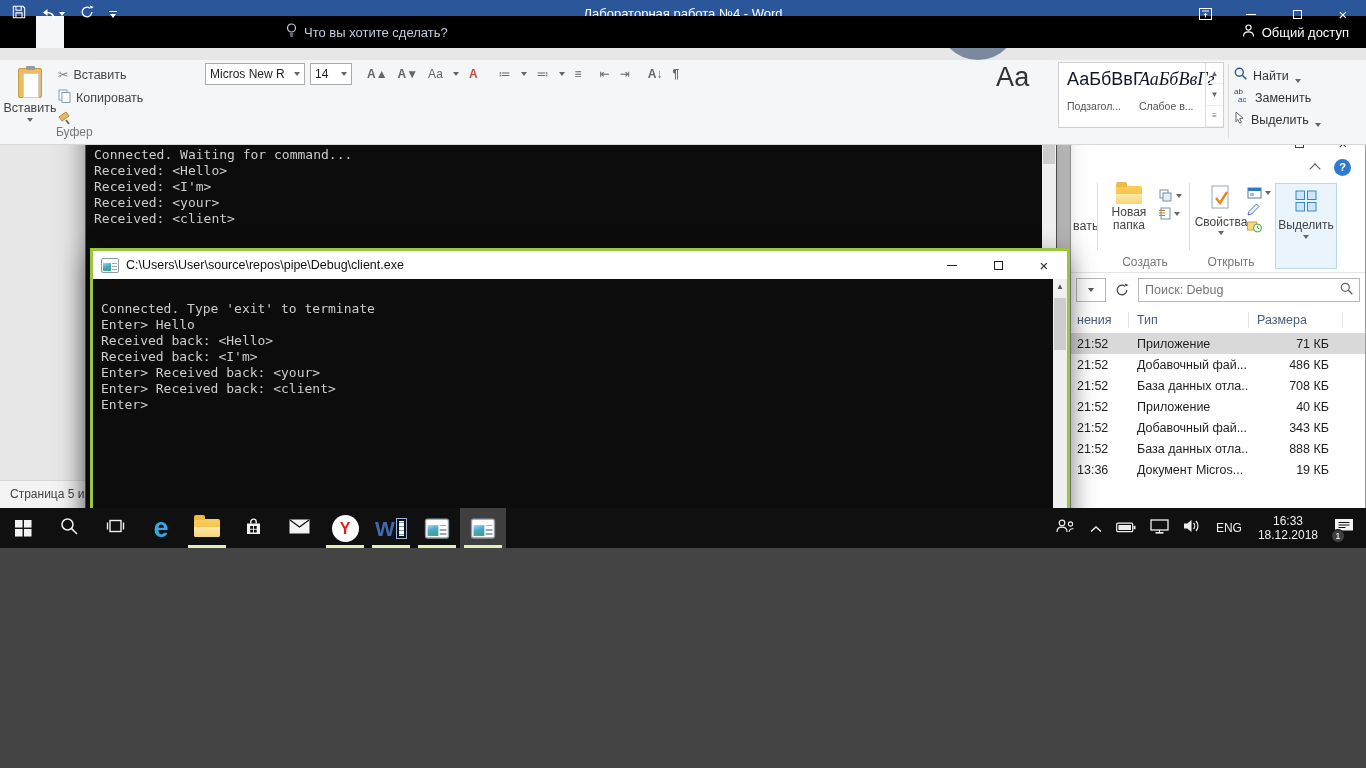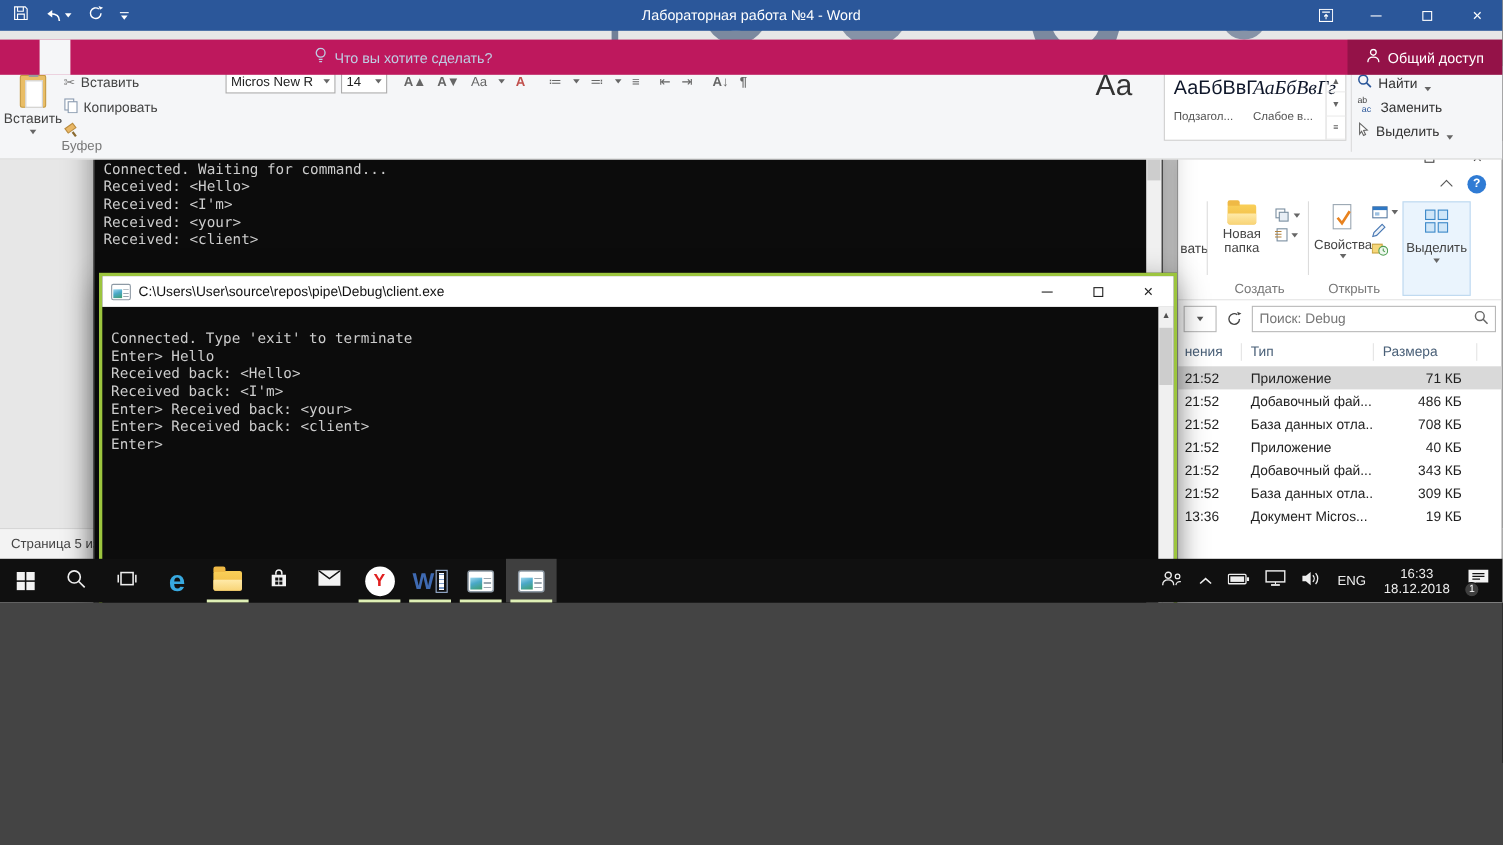--- a/index.html
+++ b/index.html
@@ -14,21 +14,21 @@
   .deco i{position:absolute;display:block;border-radius:50%;}
   .deco .bar{border-radius:1px;background:rgba(16,44,88,.55)}
   .qat{position:absolute;left:12px;top:0;height:28px;display:flex;align-items:center;gap:15px;z-index:3}
   .w-title-text{position:absolute;left:0;right:0;top:0;height:28px;line-height:28px;text-align:center;
     color:#fff;font-size:13px;z-index:2}
   .wc{position:absolute;right:0;top:0;height:28px;display:flex;z-index:3}
   .wc .btn{width:46px;height:28px;display:flex;align-items:center;justify-content:center;color:#fff}
   .g-min{width:10px;height:1px;background:currentColor;display:block}
   .g-max{width:9px;height:9px;border:1px solid currentColor;display:block}
   .g-close{font-size:15px;line-height:1}
-  .w-tabs{position:absolute;top:36px;left:0;right:0;height:32px;background:#be185d;display:flex;
+  .w-tabs{position:absolute;top:16px;left:0;right:0;height:32px;background:#000000;display:flex;
     align-items:stretch;color:#fff;z-index:2}
   .tabs-host{display:flex;padding-left:8px}
   .wtab{padding:0 14px;line-height:32px;font-size:13.5px;white-space:nowrap}
   .wtab.active{background:#f5f6f8;color:#2b579a}
   .tellme{display:flex;align-items:center;gap:7px;margin-left:26px;color:#bfcde3;font-size:13px}
   .share{position:absolute;right:0;top:0;height:32px;display:flex;align-items:center;gap:7px;
     padding:0 17px;background:rgba(0,0,0,.22);color:#fff;font-size:13px}
   .w-ribbon{position:absolute;top:60px;left:0;right:0;height:85px;background:#f5f6f8;
     border-bottom:1px solid #d8d8d8;font-size:12.5px;color:#444;z-index:1}
   .pastebtn{position:absolute;left:7px;top:5px;width:46px;height:74px;display:flex;flex-direction:column;
@@ -507,21 +507,21 @@
         <span class="col-s">40 КБ</span>
       </div>
         <div class="frow">
         <span class="col-t">21:52</span>
         <span class="col-y">Добавочный фай...</span>
         <span class="col-s">343 КБ</span>
       </div>
         <div class="frow">
         <span class="col-t">21:52</span>
         <span class="col-y">База данных отла...</span>
-        <span class="col-s">309 КБ</span>
+        <span class="col-s">888 КБ</span>
       </div>
         <div class="frow">
         <span class="col-t">13:36</span>
         <span class="col-y">Документ Micros...</span>
         <span class="col-s">19 КБ</span>
       </div>
       </div>
 
     <div class="e-bottom">
       <span class="sarrL">◄</span>

